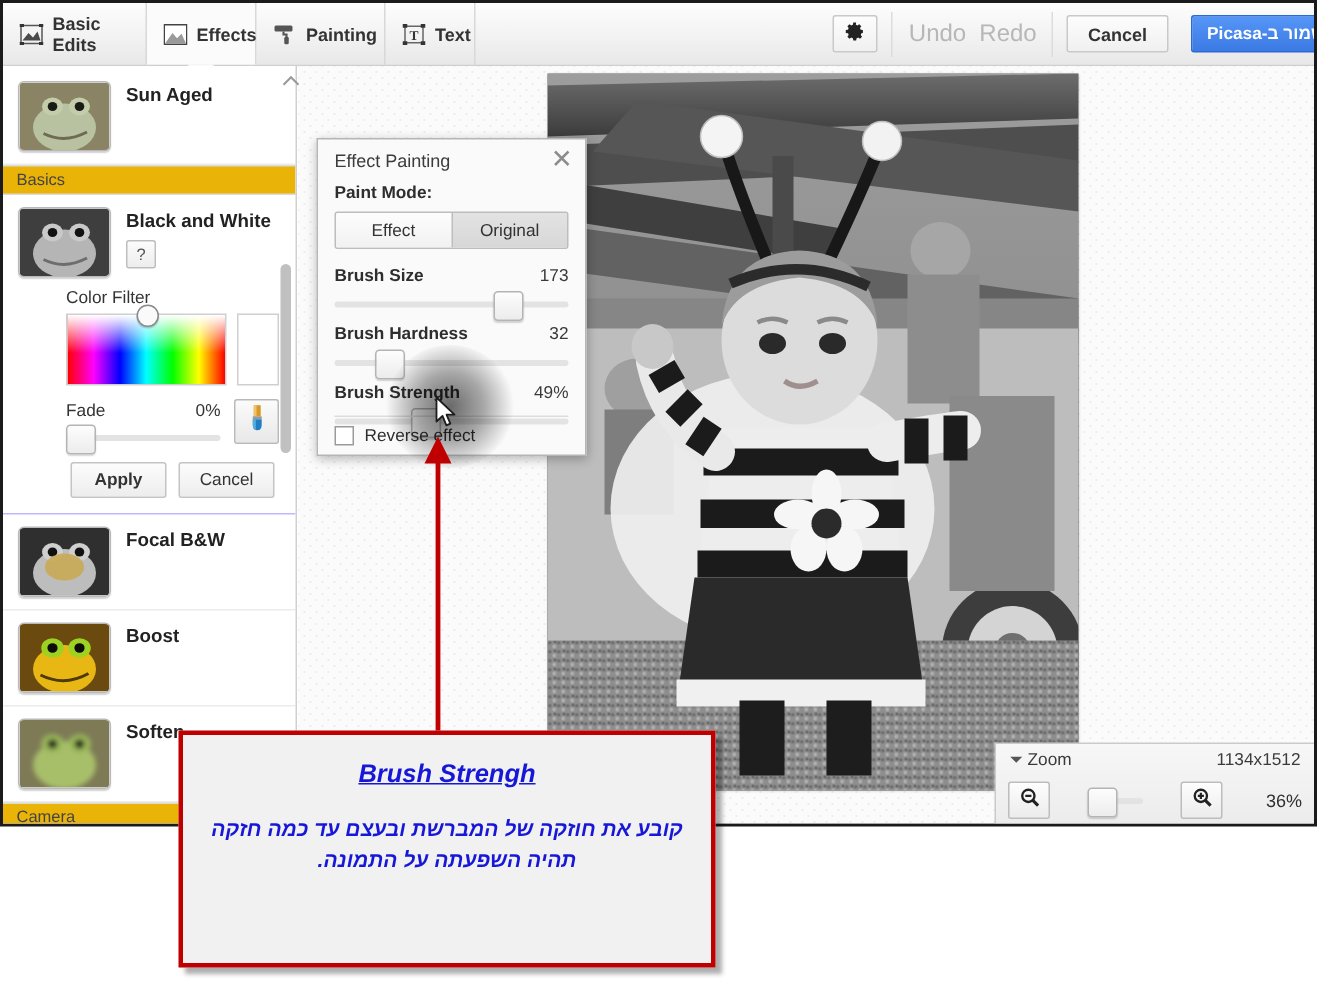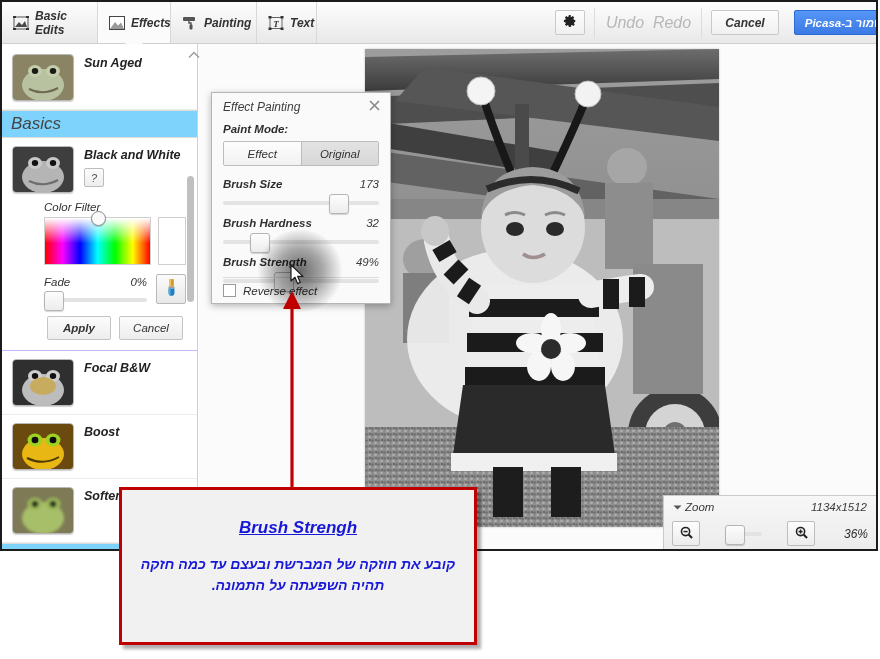--- a/index.html
+++ b/index.html
@@ -1,21 +1,21 @@
 <!DOCTYPE html>
 <html><head>
 <meta charset="utf-8">
 <style>
   html,body{margin:0;padding:0;background:#ffffff;}
   body{width:880px;height:659px;position:relative;overflow:hidden;
        font-family:"Liberation Sans", sans-serif;}
 
   
   #app-window{position:absolute;left:0;top:0;width:878px;height:551px;
-      border:2px solid #1b1b1b;background:#ffffff;box-sizing:border-box;overflow:hidden;font-style:italic;}
+      border:2px solid #1b1b1b;background:#ffffff;box-sizing:border-box;overflow:hidden;}
 
   
   #toolbar{position:absolute;left:0;top:0;width:100%;height:42px;
       background:linear-gradient(to bottom,#fdfdfd 0%,#f2f2f2 55%,#e8e8e8 100%);
       border-bottom:1px solid #cfcfcf;box-sizing:border-box;}
   .tab{position:absolute;top:0;height:41px;display:flex;align-items:center;
       gap:6px;padding:0 11px;box-sizing:border-box;cursor:pointer;
       border-right:1px solid #d8d8d8;color:#333;font-size:12px;font-weight:bold;}
   .tab.active{background:#fbfbfb;}
   .tab .ticon{width:16px;height:14px;flex:0 0 auto;}
@@ -41,22 +41,22 @@
   
   #sidebar{position:absolute;left:0;top:42px;width:196px;bottom:0;
       background:#ffffff;border-right:1px solid #cfcfcf;box-sizing:border-box;
       overflow:hidden;}
   #sidebar-top-chevron{position:absolute;left:186px;top:44px;width:12px;height:10px;z-index:6;}
   .eff-row{position:relative;padding:8px 10px 8px 10px;border-bottom:1px solid #ececec;
       display:flex;gap:10px;align-items:flex-start;cursor:pointer;}
   .thumb{width:60px;height:45px;border-radius:4px;flex:0 0 auto;overflow:hidden;
       border:1px solid #b9b9b9;box-shadow:0 1px 1px rgba(0,0,0,.18);position:relative;}
   .eff-title{font-size:12.5px;font-weight:bold;color:#222;padding-top:2px;}
-  .section-hdr{background:#7dd3fc;border-top:1px solid #dcdcdc;border-bottom:1px solid #dcdcdc;
-      font-size:17px;color:#444;padding:3px 9px;}
+  .section-hdr{background:#eab308;border-top:1px solid #dcdcdc;border-bottom:1px solid #dcdcdc;
+      font-size:11px;color:#444;padding:3px 9px;}
   .help-q{width:18px;height:17px;border:1px solid #bdbdbd;border-radius:2px;
       background:linear-gradient(to bottom,#fcfcfc,#ededed);
       font-size:11px;color:#555;display:flex;align-items:center;justify-content:center;
       margin-top:6px;cursor:pointer;}
   .ctl-label{font-size:11.5px;color:#333;}
   .row-between{display:flex;justify-content:space-between;align-items:center;}
   .spectrum{height:46px;border:1px solid #cfcfcf;position:relative;
       background:
         linear-gradient(to bottom, rgba(255,255,255,1) 0%, rgba(255,255,255,0) 55%, rgba(255,255,255,0) 100%),
         linear-gradient(to right,#ff0000,#ff00ff,#0000ff,#00ffff,#00ff00,#ffff00,#ff0000);}
@@ -115,21 +115,21 @@
   #cursor-glow{position:absolute;left:255px;top:228px;width:86px;height:82px;
       border-radius:50%;pointer-events:none;z-index:21;
       background:radial-gradient(circle, rgba(0,0,0,.58) 0%, rgba(0,0,0,.33) 38%, rgba(0,0,0,0) 72%);}
   #mouse-cursor{position:absolute;left:288px;top:262px;width:15px;height:21px;z-index:23;}
   .chk{width:11px;height:11px;border:1px solid #9a9a9a;background:#fff;}
 
   
   #annot{position:absolute;left:119px;top:487px;width:358px;height:158px;
       background:#f1f1f1;border:3px solid #c00000;box-sizing:border-box;z-index:40;
       box-shadow:4px 4px 3px rgba(0,0,0,.32);
-      display:flex;flex-direction:column;align-items:center;padding-top:28px;}
+      display:flex;flex-direction:column;align-items:center;padding-top:16px;}
   #annot-title{font-size:17px;font-weight:bold;font-style:italic;color:#1717d8;
       text-decoration:underline;}
   #annot-body{margin-top:16px;direction:rtl;text-align:center;color:#1717d8;
       font-size:14px;font-weight:bold;font-style:italic;line-height:1.52;padding:0 18px;}
   #annot-arrow{position:absolute;left:280px;top:290px;width:24px;height:200px;z-index:39;}
 </style>
 </head>
 <body>
 
 <div id="app-window">

